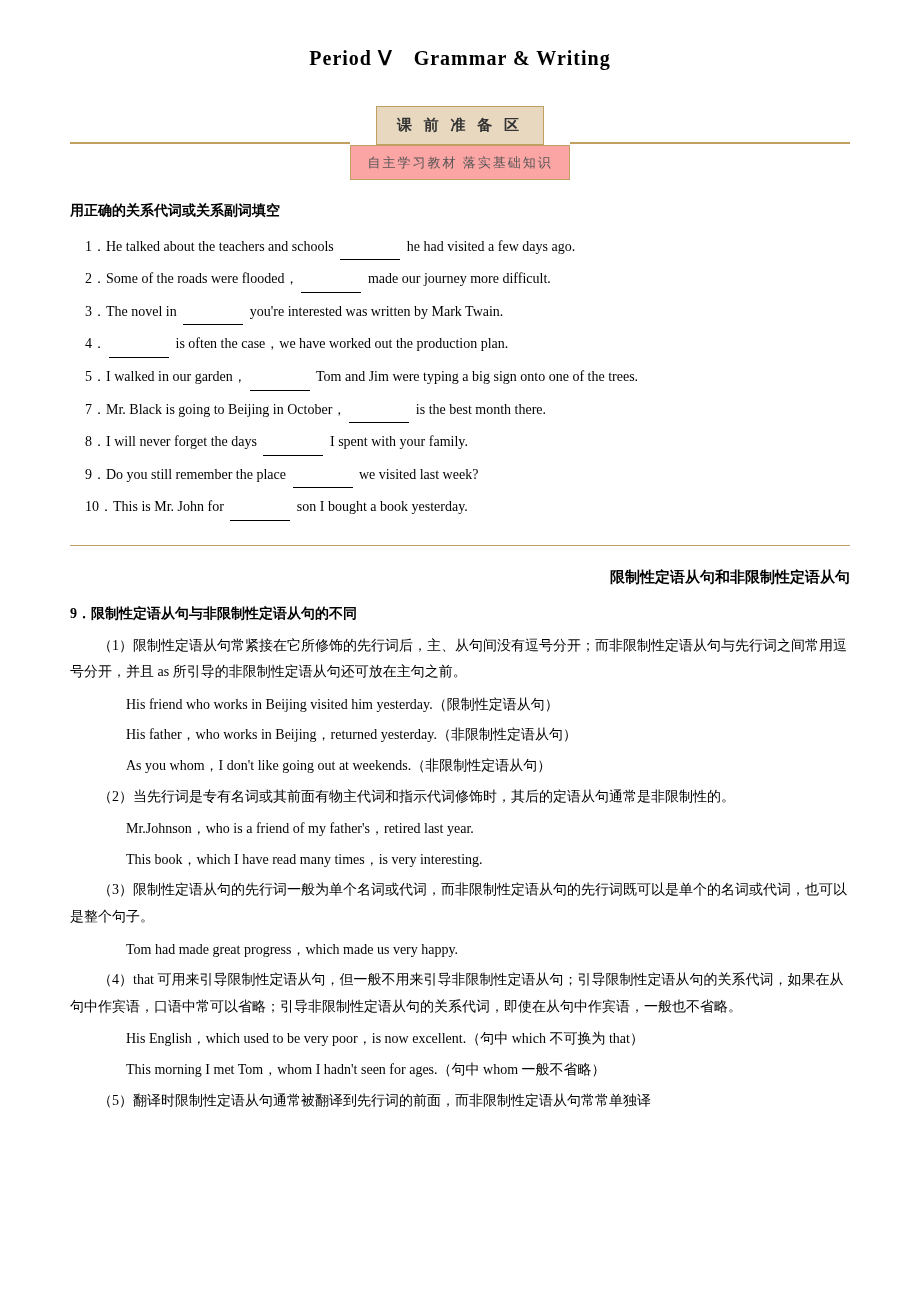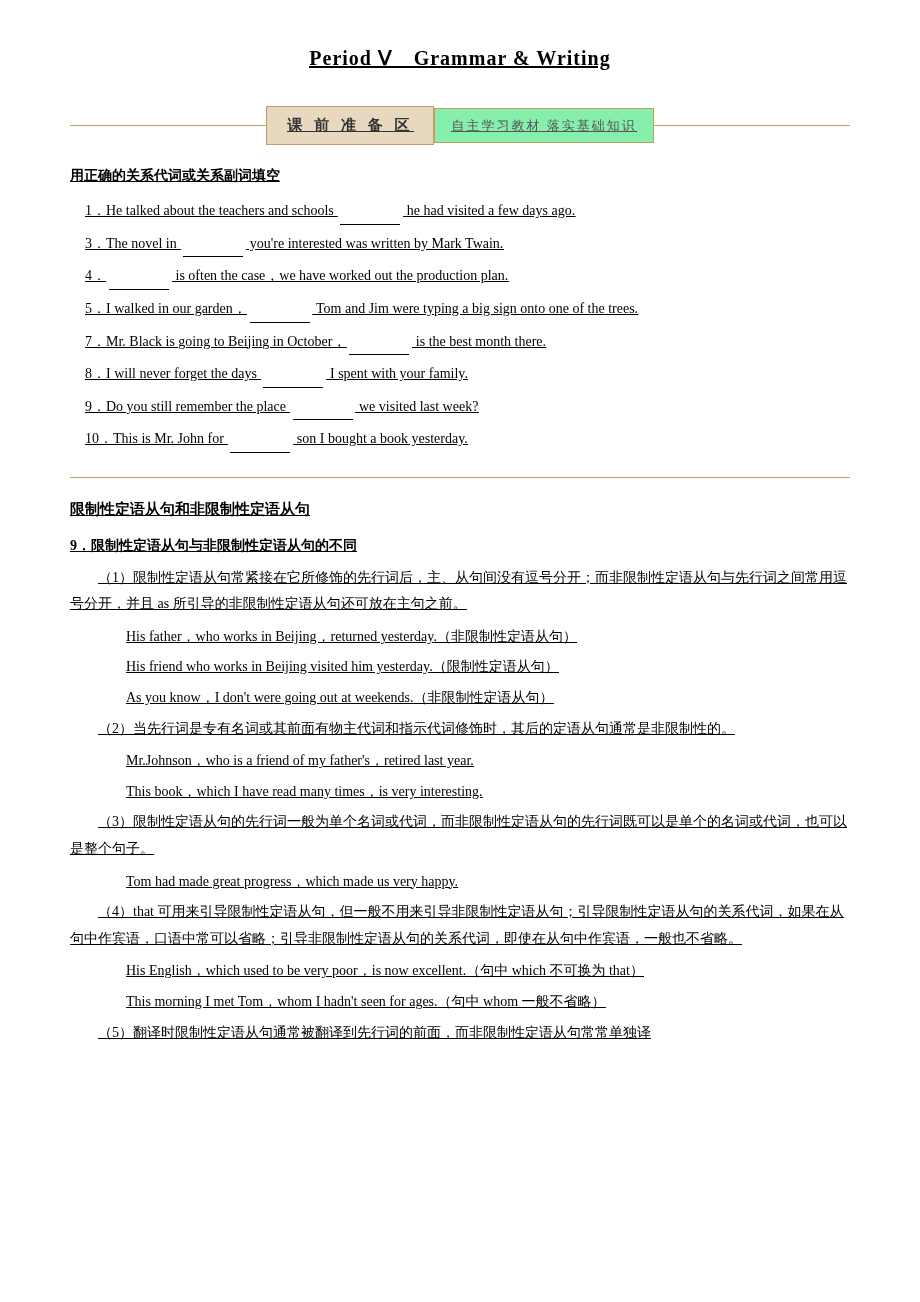--- a/index.html
+++ b/index.html
@@ -1,19 +1,18 @@
 <!DOCTYPE html>
 <html><head>
   <meta charset="utf-8">
   <style>
     * {
       margin: 0;
       padding: 0;
       box-sizing: border-box;
-      text-decoration: underline;
     }
 
     body {
       background: #ffffff;
       font-family: "SimSun", "宋体", serif;
       font-size: 14px;
       color: #000000;
       width: 920px;
       min-height: 1302px;
       padding: 40px 70px;
@@ -38,44 +37,45 @@
     .banner-line {
       flex: 1;
       height: 1.5px;
       background: #c0a060;
     }
 
     .banner-center {
       display: flex;
       align-items: center;
       gap: 0;
+      flex-direction: column;
     }
 
     .banner-box {
       background: #e8d8c0;
       padding: 5px 20px;
       font-size: 15px;
       font-weight: bold;
       letter-spacing: 4px;
       color: #333;
       border: 1px solid #c0a060;
     }
 
     .banner-right-text {
       padding: 5px 16px;
       font-size: 13px;
       color: #555;
       letter-spacing: 2px;
       border: 1px solid #c0a060;
-      background: #86efac;
+      background: #fca5a5;
       margin-left: 0;
     }
 
     .section-subtitle {
-      text-align: left;
+      text-align: right;
       font-size: 15px;
       font-weight: bold;
       margin: 10px 0 10px 0;
     }
 
     .subsection-title {
       font-size: 14px;
       font-weight: bold;
       margin: 10px 0 6px 0;
     }
@@ -130,20 +130,21 @@
     <div class="banner-box">课 前 准 备 区</div>
     <div class="banner-right-text">自主学习教材  落实基础知识</div>
   </div>
   <div class="banner-line"></div>
 </div>
 
 <div>
   <div class="exercise-title">用正确的关系代词或关系副词填空</div>
   <ol class="exercise-list">
     <li class="exercise-item">1．He talked about the teachers and schools <span class="blank"></span> he had visited a few days ago.</li>
+    <li class="exercise-item">2．Some of the roads were flooded，<span class="blank"></span> made our journey more difficult.</li>
     <li class="exercise-item">3．The novel in <span class="blank"></span> you're interested was written by Mark Twain.</li>
     <li class="exercise-item">4．<span class="blank"></span> is often the case，we have worked out the production plan.</li>
     <li class="exercise-item">5．I walked in our garden，<span class="blank"></span> Tom and Jim were typing a big sign onto one of the trees.</li>
     <li class="exercise-item">7．Mr. Black is going to Beijing in October，<span class="blank"></span> is the best month there.</li>
     <li class="exercise-item">8．I will never forget the days <span class="blank"></span> I spent with your family.</li>
     <li class="exercise-item">9．Do you still remember the place <span class="blank"></span> we visited last week?</li>
     <li class="exercise-item">10．This is Mr. John for <span class="blank"></span> son I bought a book yesterday.</li>
   </ol>
 </div>
 
@@ -154,23 +155,23 @@
 
 <div>
   <div class="section-subtitle">限制性定语从句和非限制性定语从句</div>
 
   <div class="subsection-title">9．限制性定语从句与非限制性定语从句的不同</div>
 
   <div class="content-block">
     （1）限制性定语从句常紧接在它所修饰的先行词后，主、从句间没有逗号分开；而非限制性定语从句与先行词之间常用逗号分开，并且 as 所引导的非限制性定语从句还可放在主句之前。
   </div>
 
+  <div class="example-line">His friend who works in Beijing visited him yesterday.（限制性定语从句）</div>
   <div class="example-line">His father，who works in Beijing，returned yesterday.（非限制性定语从句）</div>
-  <div class="example-line">His friend who works in Beijing visited him yesterday.（限制性定语从句）</div>
-  <div class="example-line">As you know，I don't were going out at weekends.（非限制性定语从句）</div>
+  <div class="example-line">As you whom，I don't like going out at weekends.（非限制性定语从句）</div>
 
   <div class="content-block">
     （2）当先行词是专有名词或其前面有物主代词和指示代词修饰时，其后的定语从句通常是非限制性的。
   </div>
 
   <div class="example-line">Mr.Johnson，who is a friend of my father's，retired last year.</div>
   <div class="example-line">This book，which I have read many times，is very interesting.</div>
 
   <div class="content-block">
     （3）限制性定语从句的先行词一般为单个名词或代词，而非限制性定语从句的先行词既可以是单个的名词或代词，也可以是整个句子。

